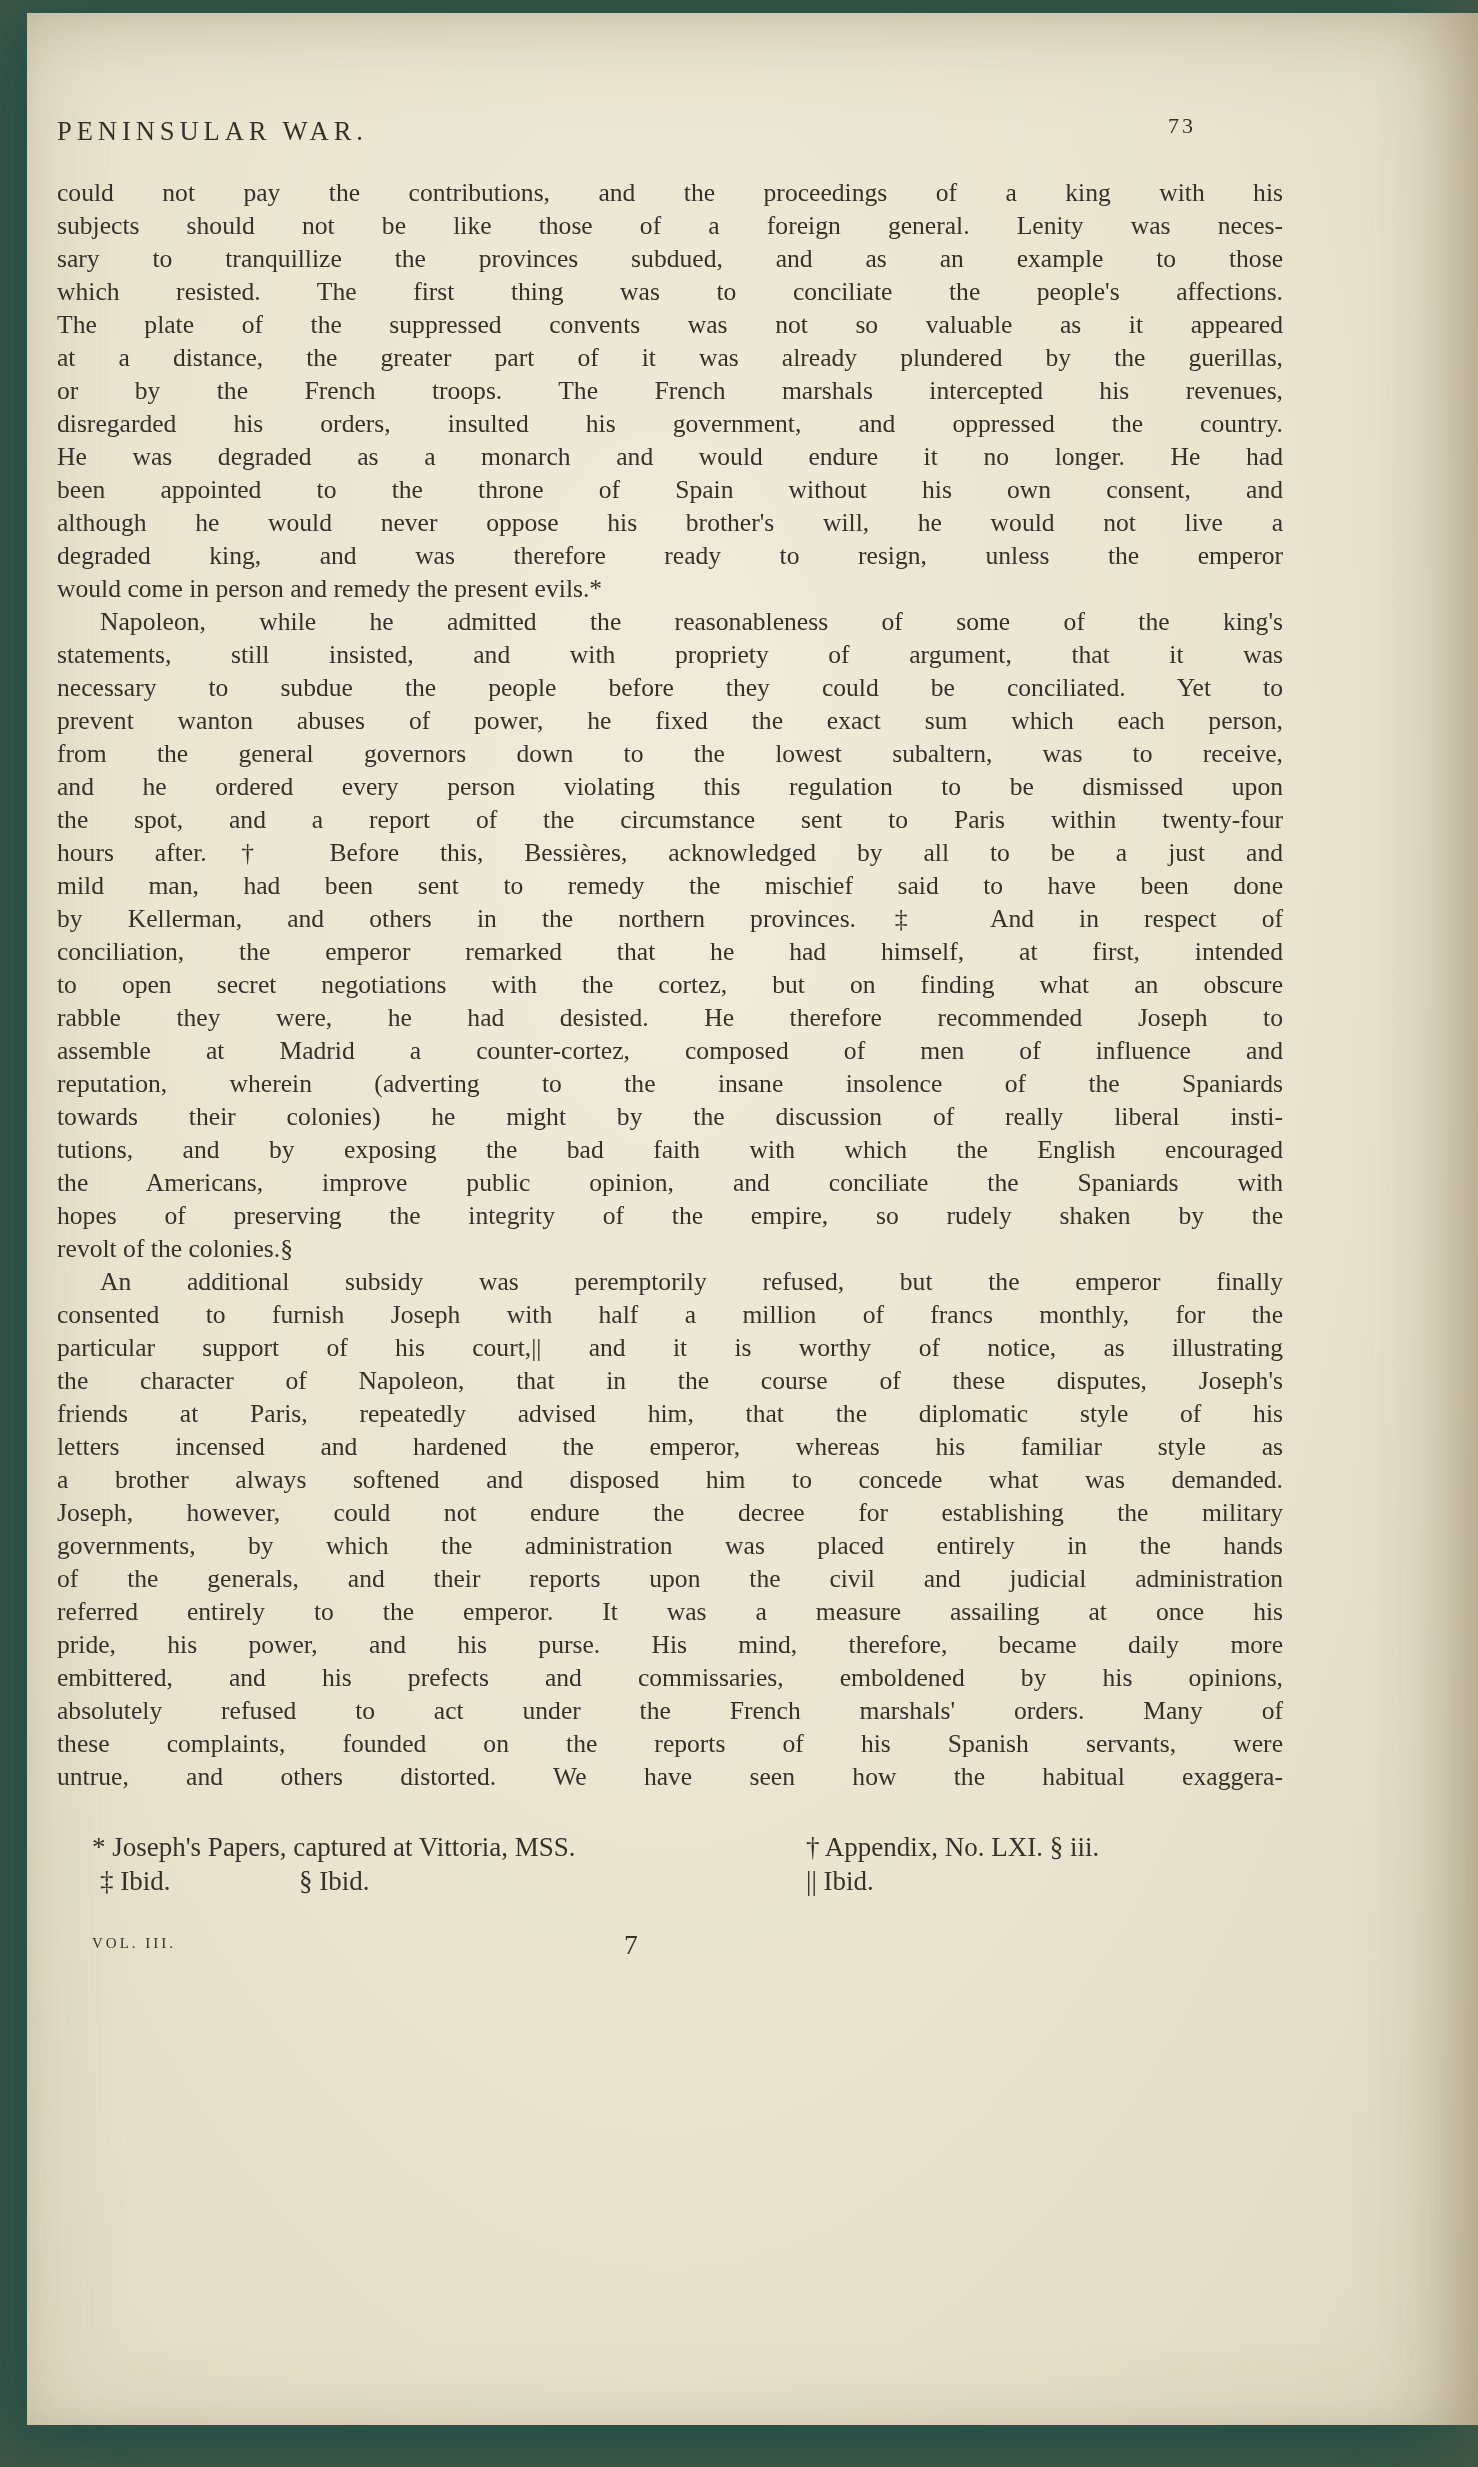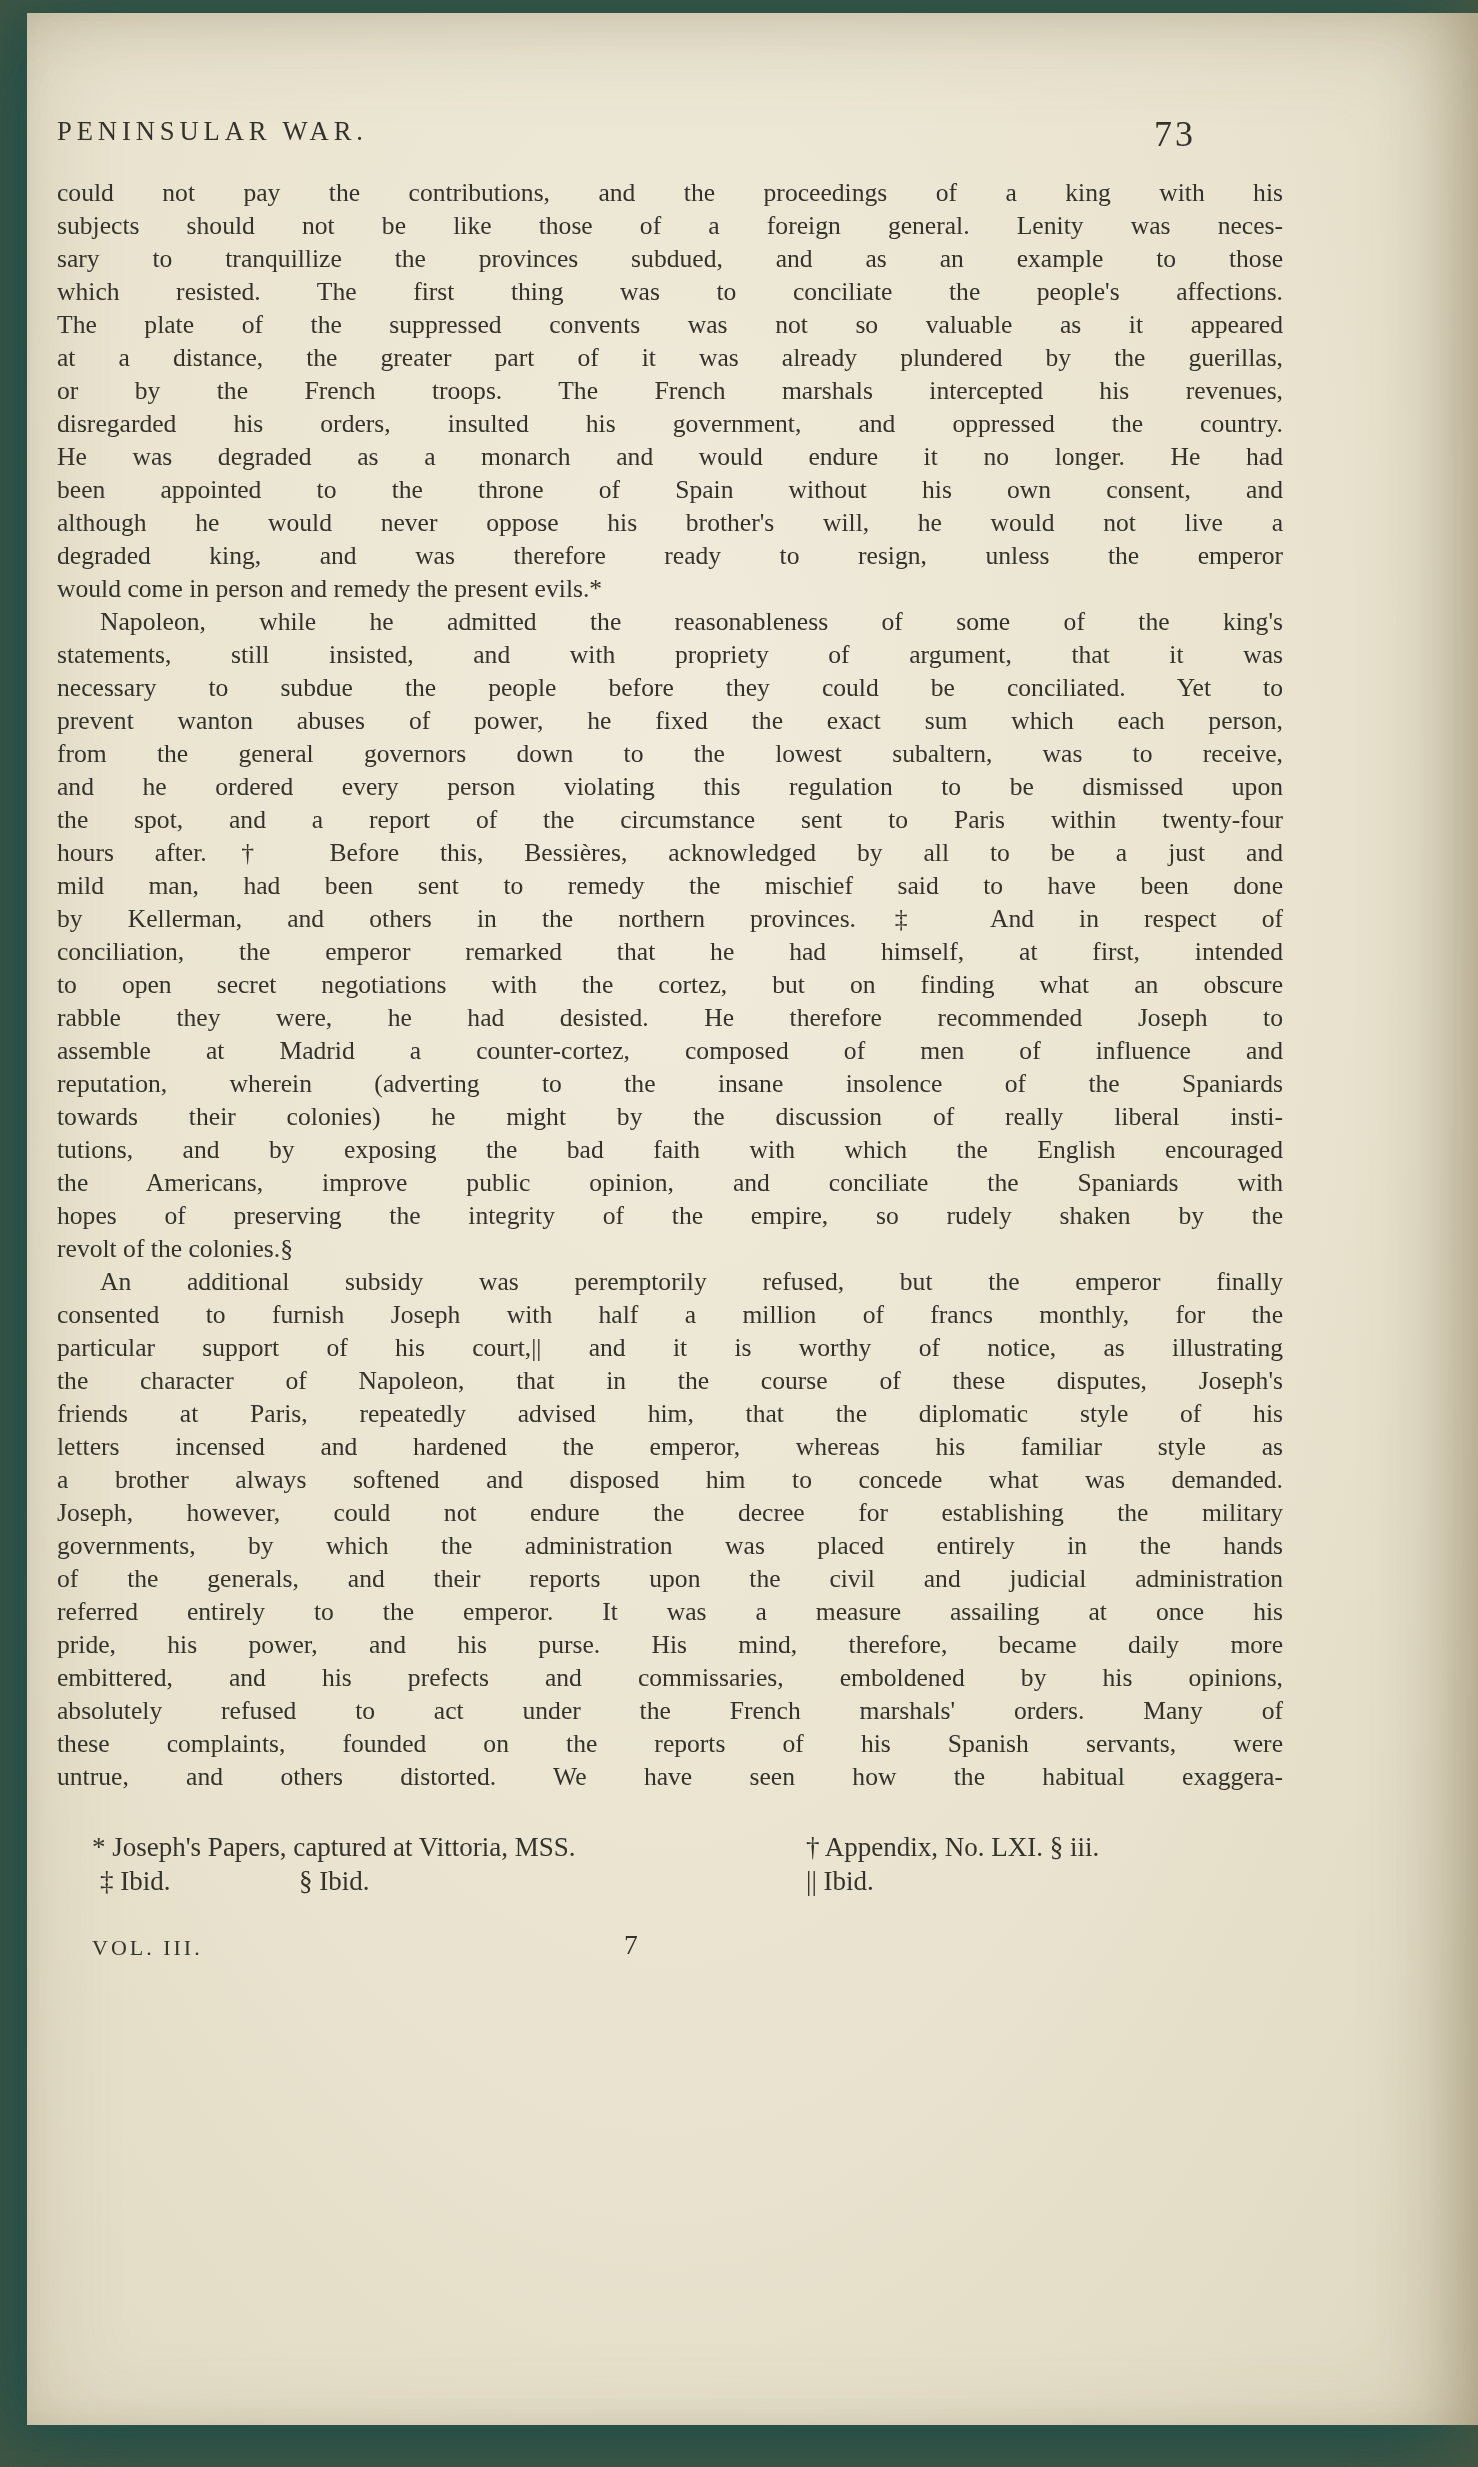--- a/index.html
+++ b/index.html
@@ -28,38 +28,38 @@
 
   .content { position: absolute; left: 57px; top: 116px; width: 1226px; }
 
   .page-header { position: relative; height: 45px; }
   .header-title {
     position: absolute; left: 0; right: 69px; text-align: left;
     font-size: 26.6px; letter-spacing: 4.9px;
   }
   .header-page-number {
     position: absolute; right: 87px; top: -3px;
-    font-size: 36px; letter-spacing: 3px;
+    font-size: 22px; letter-spacing: 3px;
   }
 
   .body-text { margin-top: 15px; font-size: 25.6px; line-height: 33px; }
   .line { text-align: justify; text-align-last: justify; }
   .line.last { text-align-last: left; }
   .line.indent { text-indent: 43px; }
 
   .footnotes { position: relative; margin-top: 39px; height: 71px; font-size: 27px; }
   .fn { position: absolute; white-space: nowrap; }
   .fn-a { left: 35px;  top: 0; }
   .fn-b { left: 749px; top: 0; }
   .fn-c { left: 35px;  top: 34px; margin-left: 8px; }
   .fn-d { left: 242px; top: 34px; }
   .fn-e { left: 749px; top: 34px; }
 
   .page-footer { position: relative; margin-top: 25.6px; height: 43px; }
-  .footer-volume    { position: absolute; left: 35px;  top: 6.9px; font-size: 22px; letter-spacing: 3px; }
+  .footer-volume    { position: absolute; left: 35px;  top: 6.9px; font-size: 15px; letter-spacing: 3px; }
   .footer-signature { position: absolute; left: 567px; top: 0;   font-size: 27.6px; }
 </style>
 </head>
 <body>
 
 <div class="page">
   <div class="edge-top"></div>
   <div class="edge-left"></div>
   <div class="edge-bottom"></div>
 

